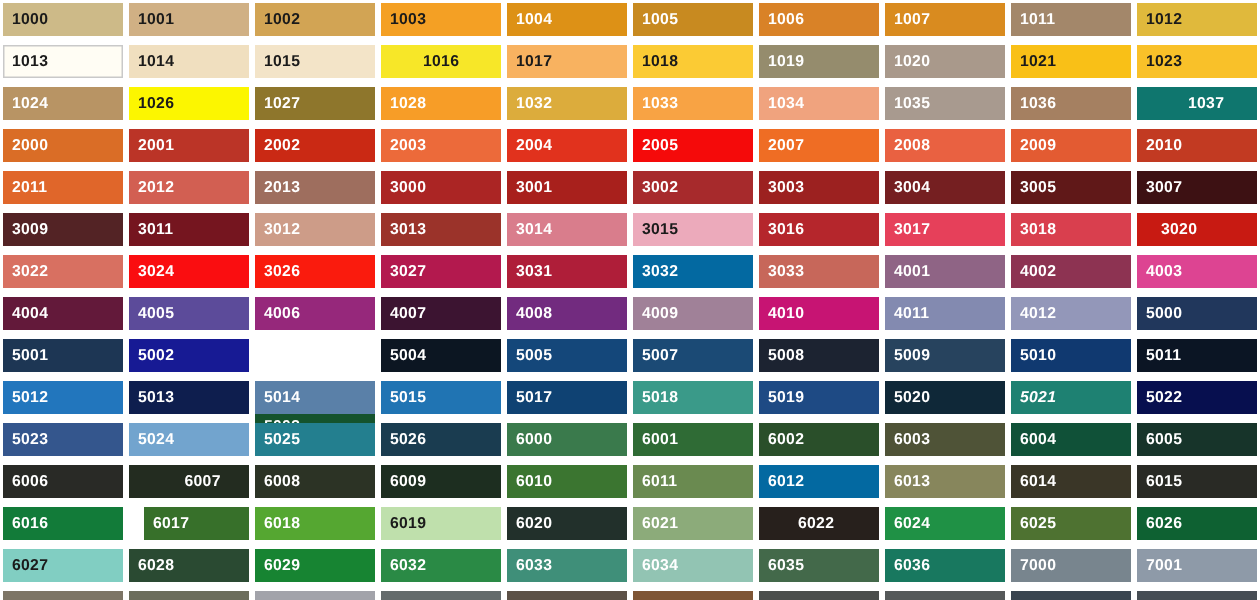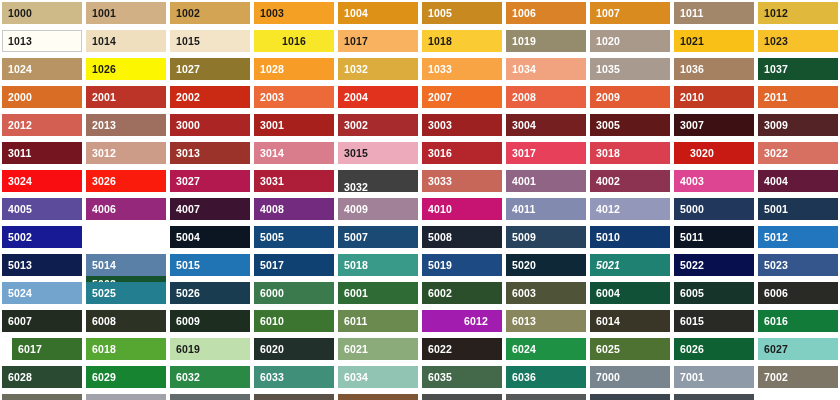--- a/index.html
+++ b/index.html
@@ -134,38 +134,41 @@
     </div>
     <div class="swatch" style="background-color: rgb(240, 163, 126);">
       <span class="swatch-label" style="color: rgb(255, 255, 255);">1034</span>
     </div>
     <div class="swatch" style="background-color: rgb(168, 154, 143);">
       <span class="swatch-label" style="color: rgb(255, 255, 255);">1035</span>
     </div>
     <div class="swatch" style="background-color: rgb(165, 128, 97);">
       <span class="swatch-label" style="color: rgb(255, 255, 255);">1036</span>
     </div>
-    <div class="swatch" style="background-color: #14532d;">
+    <div class="swatch" style="background-color: #0f766e; padding-left: 28px;">
       <span class="swatch-label" style="color: rgb(255, 255, 255);">1037</span>
     </div>
     <div class="swatch" style="background-color: rgb(218, 109, 38);">
       <span class="swatch-label" style="color: rgb(255, 255, 255);">2000</span>
     </div>
     <div class="swatch" style="background-color: rgb(187, 52, 39);">
       <span class="swatch-label" style="color: rgb(255, 255, 255);">2001</span>
     </div>
     <div class="swatch" style="background-color: rgb(202, 41, 20);">
       <span class="swatch-label" style="color: rgb(255, 255, 255);">2002</span>
     </div>
     <div class="swatch" style="background-color: rgb(236, 106, 58);">
       <span class="swatch-label" style="color: rgb(255, 255, 255);">2003</span>
     </div>
     <div class="swatch" style="background-color: rgb(225, 50, 29);">
       <span class="swatch-label" style="color: rgb(255, 255, 255);">2004</span>
     </div>
+    <div class="swatch" style="background-color: rgb(245, 10, 10);">
+      <span class="swatch-label" style="color: rgb(255, 255, 255);">2005</span>
+    </div>
     <div class="swatch" style="background-color: rgb(239, 109, 36);">
       <span class="swatch-label" style="color: rgb(255, 255, 255);">2007</span>
     </div>
     <div class="swatch" style="background-color: rgb(233, 97, 65);">
       <span class="swatch-label" style="color: rgb(255, 255, 255);">2008</span>
     </div>
     <div class="swatch" style="background-color: rgb(227, 91, 50);">
       <span class="swatch-label" style="color: rgb(255, 255, 255);">2009</span>
     </div>
     <div class="swatch" style="background-color: rgb(194, 58, 34);">
@@ -239,21 +242,21 @@
     </div>
     <div class="swatch" style="background-color: rgb(250, 27, 13);">
       <span class="swatch-label" style="color: rgb(255, 255, 255);">3026</span>
     </div>
     <div class="swatch" style="background-color: rgb(179, 25, 78);">
       <span class="swatch-label" style="color: rgb(255, 255, 255);">3027</span>
     </div>
     <div class="swatch" style="background-color: rgb(175, 30, 57);">
       <span class="swatch-label" style="color: rgb(255, 255, 255);">3031</span>
     </div>
-    <div class="swatch" style="background-color: #404040; align-items: flex-end;">
+    <div class="swatch" style="background-color: #0369a1;">
       <span class="swatch-label" style="color: rgb(255, 255, 255);">3032</span>
     </div>
     <div class="swatch" style="background-color: rgb(199, 103, 90);">
       <span class="swatch-label" style="color: rgb(255, 255, 255);">3033</span>
     </div>
     <div class="swatch" style="background-color: rgb(143, 100, 133);">
       <span class="swatch-label" style="color: rgb(255, 255, 255);">4001</span>
     </div>
     <div class="swatch" style="background-color: rgb(141, 51, 82);">
       <span class="swatch-label" style="color: rgb(255, 255, 255);">4002</span>
@@ -378,35 +381,35 @@
     <div class="swatch" style="background-color: rgb(16, 81, 56);">
       <span class="swatch-label" style="color: rgb(255, 255, 255);">6004</span>
     </div>
     <div class="swatch" style="background-color: rgb(23, 52, 42);">
       <span class="swatch-label" style="color: rgb(255, 255, 255);">6005</span>
     </div>
     <div class="swatch" style="background-color: rgb(41, 42, 38);">
       <span class="swatch-label" style="color: rgb(255, 255, 255);">6006</span>
     </div>
     <div class="swatch" style="background-color: rgb(35, 44, 32);">
-      <span class="swatch-label" style="color: rgb(255, 255, 255);">6007</span>
+      <span class="swatch-label" style="color: rgb(255, 255, 255); margin-left: 31px;">6007</span>
     </div>
     <div class="swatch" style="background-color: rgb(44, 51, 37);">
       <span class="swatch-label" style="color: rgb(255, 255, 255);">6008</span>
     </div>
     <div class="swatch" style="background-color: rgb(29, 46, 32);">
       <span class="swatch-label" style="color: rgb(255, 255, 255);">6009</span>
     </div>
     <div class="swatch" style="background-color: rgb(59, 117, 48);">
       <span class="swatch-label" style="color: rgb(255, 255, 255);">6010</span>
     </div>
     <div class="swatch" style="background-color: rgb(106, 138, 80);">
       <span class="swatch-label" style="color: rgb(255, 255, 255);">6011</span>
     </div>
-    <div class="swatch" style="background-color: #a21caf; padding-left: 36px;">
+    <div class="swatch" style="background-color: #0369a1;">
       <span class="swatch-label" style="color: rgb(255, 255, 255);">6012</span>
     </div>
     <div class="swatch" style="background-color: rgb(135, 134, 92);">
       <span class="swatch-label" style="color: rgb(255, 255, 255);">6013</span>
     </div>
     <div class="swatch" style="background-color: rgb(58, 54, 39);">
       <span class="swatch-label" style="color: rgb(255, 255, 255);">6014</span>
     </div>
     <div class="swatch" style="background-color: rgb(41, 42, 37);">
       <span class="swatch-label" style="color: rgb(255, 255, 255);">6015</span>
@@ -422,21 +425,21 @@
     </div>
     <div class="swatch" style="background-color: rgb(191, 224, 172);">
       <span class="swatch-label" style="color: rgb(26, 26, 26);">6019</span>
     </div>
     <div class="swatch" style="background-color: rgb(34, 48, 43);">
       <span class="swatch-label" style="color: rgb(255, 255, 255);">6020</span>
     </div>
     <div class="swatch" style="background-color: rgb(140, 171, 122);">
       <span class="swatch-label" style="color: rgb(255, 255, 255);">6021</span>
     </div>
-    <div class="swatch" style="background-color: rgb(39, 32, 28);">
+    <div class="swatch" style="background-color: rgb(39, 32, 28); padding-left: 20px;">
       <span class="swatch-label" style="color: rgb(255, 255, 255);">6022</span>
     </div>
     <div class="swatch" style="background-color: rgb(31, 145, 69);">
       <span class="swatch-label" style="color: rgb(255, 255, 255);">6024</span>
     </div>
     <div class="swatch" style="background-color: rgb(78, 114, 49);">
       <span class="swatch-label" style="color: rgb(255, 255, 255);">6025</span>
     </div>
     <div class="swatch" style="background-color: rgb(14, 97, 50);">
       <span class="swatch-label" style="color: rgb(255, 255, 255);">6026</span>

